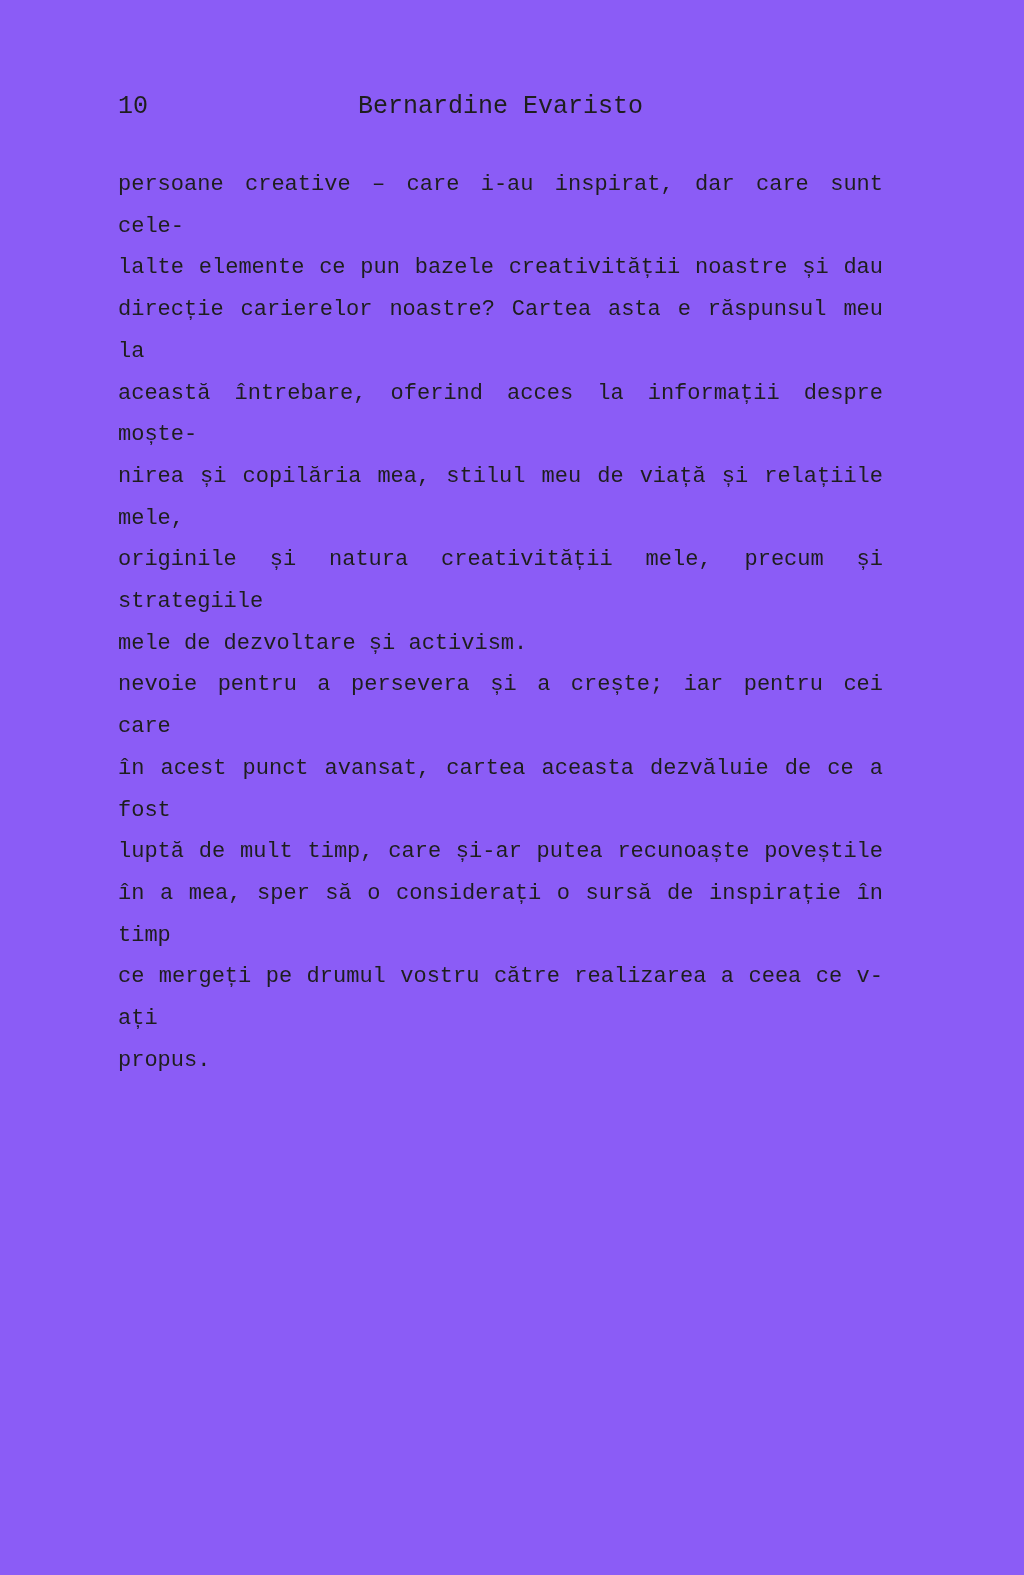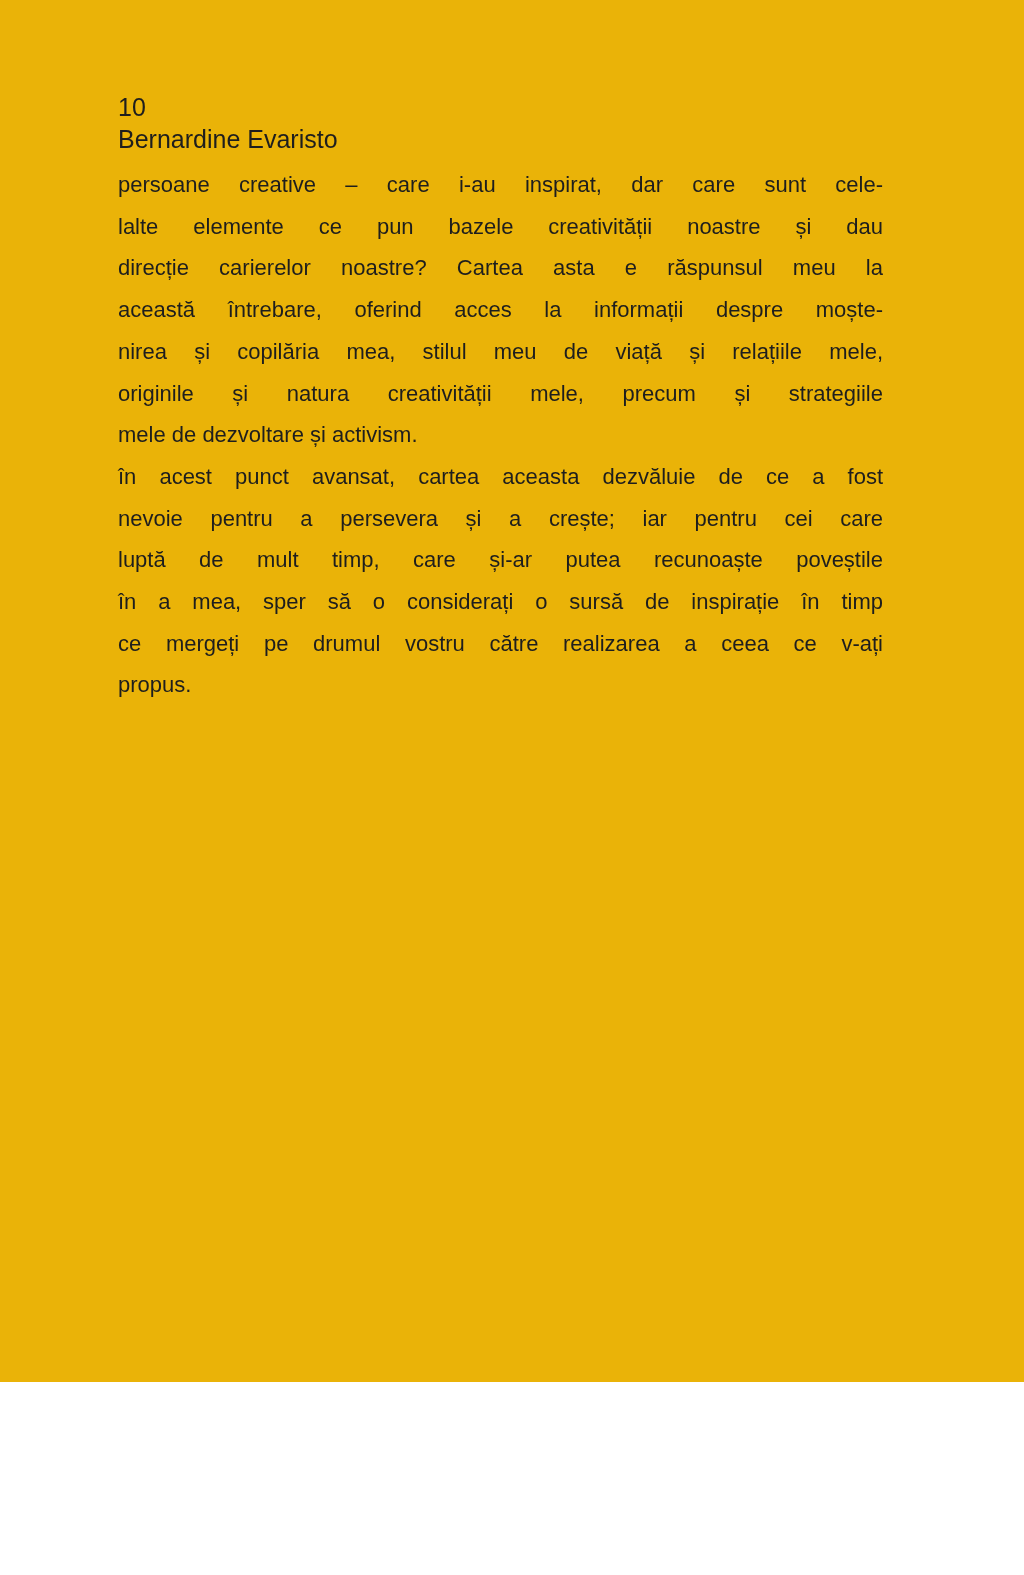--- a/index.html
+++ b/index.html
@@ -3,43 +3,42 @@
 <meta charset="utf-8">
 <style>
   html, body {
     margin: 0;
     padding: 0;
     background: #ffffff;
   }
   .page {
     position: relative;
     width: 1024px;
-    height: 1382px;
-    background: #eab308;
-    font-family: Liberation Sans, sans-serif;
+    height: 1575px;
+    background: #8b5cf6;
+    font-family: Liberation Mono, monospace;
     color: #1e1e1e;
     overflow: hidden;
   }
   .running-header {
     position: absolute;
     top: 92px;
     left: 118px;
     width: 765px;
     font-size: 25px;
     line-height: 30px;
   }
   .page-number {
     position: absolute;
     left: 0;
     top: 0;
   }
   .running-head {
     display: block;
-    text-align: left;
-    margin-top: 32px;
+    text-align: center;
   }
   .body-text {
     position: absolute;
     top: 164px;
     left: 118px;
     width: 765px;
     font-size: 22px;
     line-height: 41.7px;
   }
   .paragraph {
@@ -73,21 +72,21 @@
       <div class="paragraph">
         <div class="line"><span>persoane creative – care i-au inspirat, dar care sunt cele-</span></div>
         <div class="line"><span>lalte elemente ce pun bazele creativității noastre și dau</span></div>
         <div class="line"><span>direcție carierelor noastre? Cartea asta e răspunsul meu la</span></div>
         <div class="line"><span>această întrebare, oferind acces la informații despre moște-</span></div>
         <div class="line"><span>nirea și copilăria mea, stilul meu de viață și relațiile mele,</span></div>
         <div class="line"><span>originile și natura creativității mele, precum și strategiile</span></div>
         <div class="line last"><span>mele de dezvoltare și activism.</span></div>
       </div>
       <div class="paragraph">
+        <div class="line"><span>nevoie pentru a persevera și a crește; iar pentru cei care</span></div>
         <div class="line"><span>în acest punct avansat, cartea aceasta dezvăluie de ce a fost</span></div>
-        <div class="line"><span>nevoie pentru a persevera și a crește; iar pentru cei care</span></div>
         <div class="line"><span>luptă de mult timp, care și-ar putea recunoaște poveștile</span></div>
         <div class="line"><span>în a mea, sper să o considerați o sursă de inspirație în timp</span></div>
         <div class="line"><span>ce mergeți pe drumul vostru către realizarea a ceea ce v-ați</span></div>
         <div class="line last"><span>propus.</span></div>
       </div>
     </main>
 </div>
 
 </body></html>

